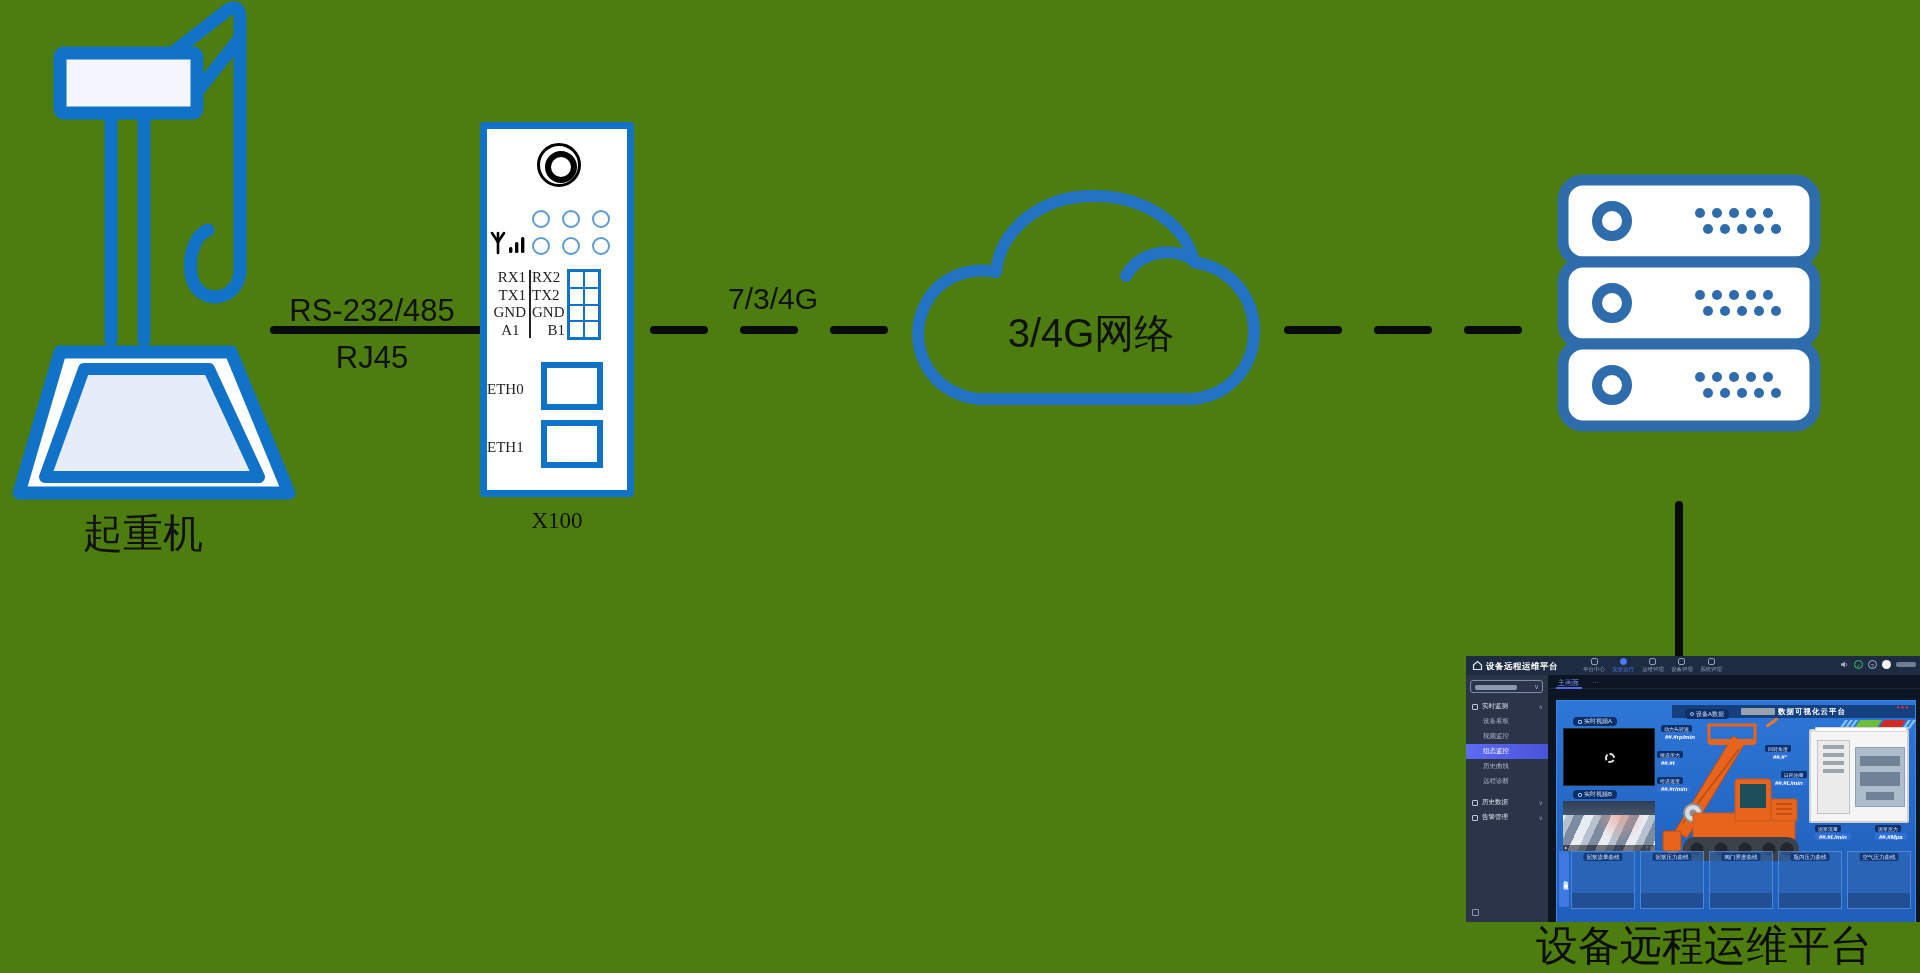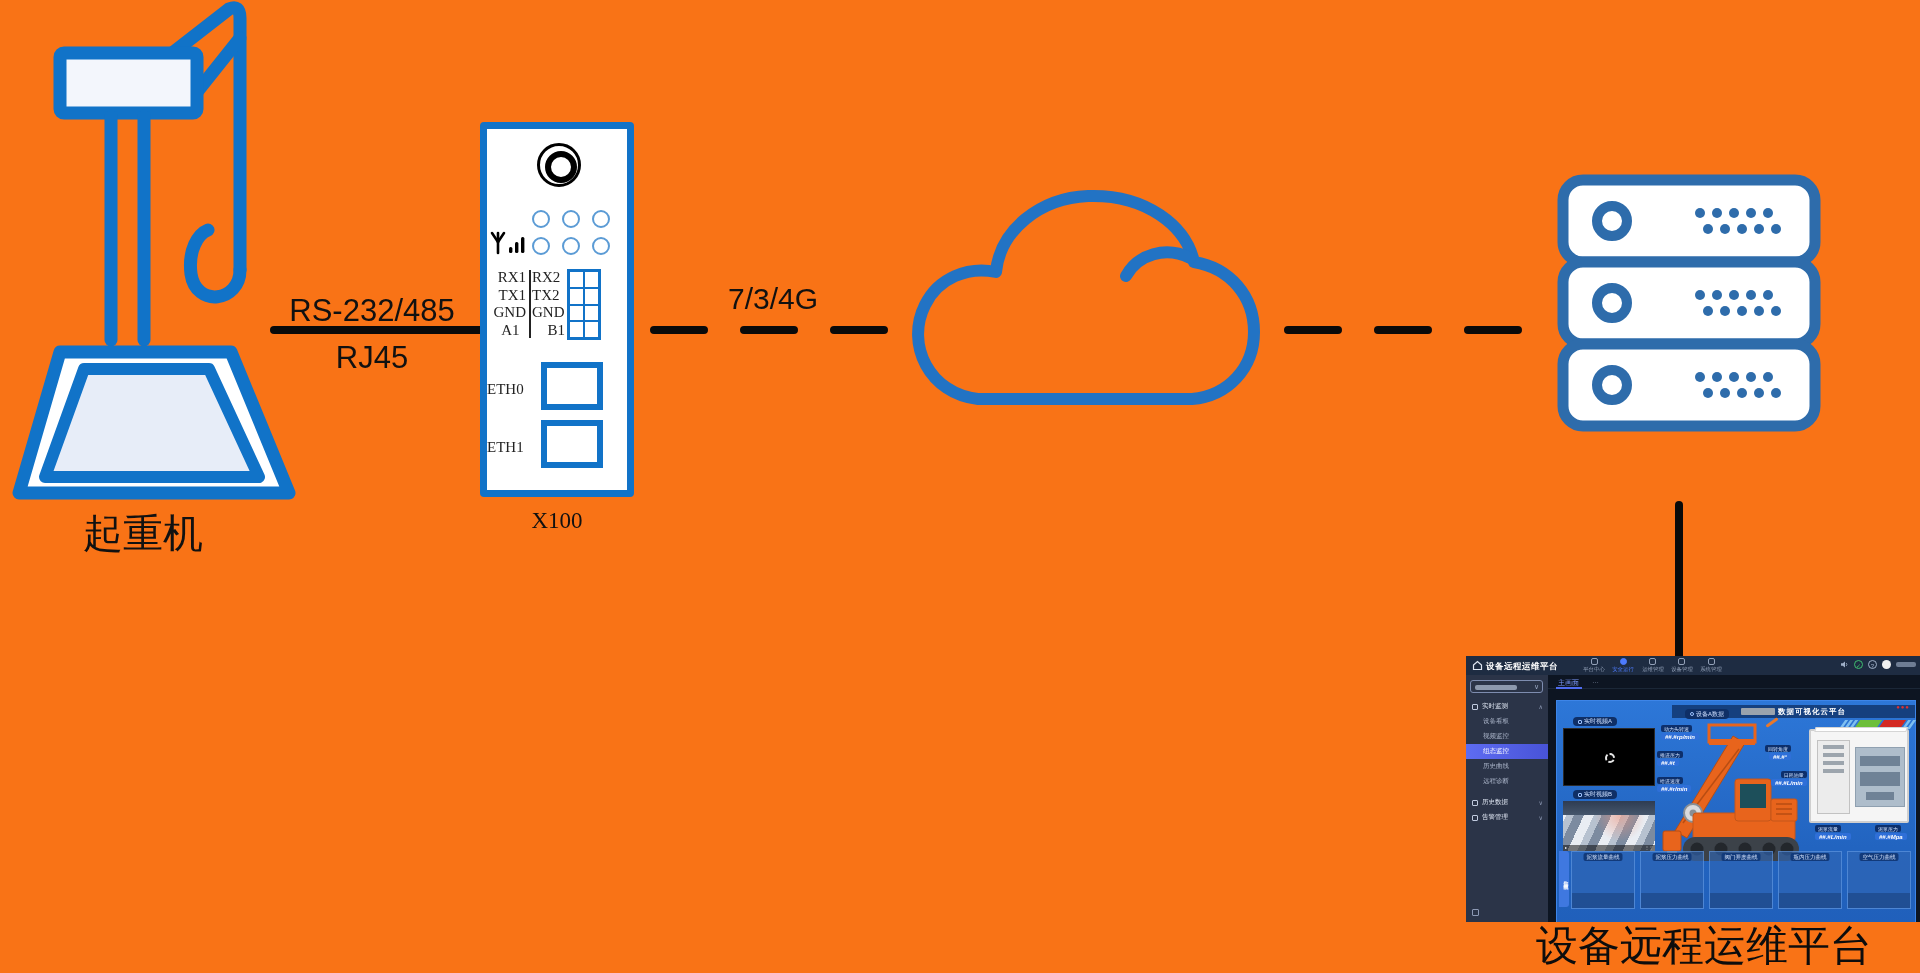--- a/index.html
+++ b/index.html
@@ -1,18 +1,18 @@
 <!DOCTYPE html>
 <html><head>
 <meta charset="utf-8">
 <style>
   * { margin:0; padding:0; box-sizing:border-box; }
   html,body { width:1920px; height:973px; background:#fff; overflow:hidden;
               font-family:"Liberation Sans", sans-serif; }
-  .stage { position:relative; width:1920px; height:973px; background:#f97316;padding-left:28px; }
+  .stage { position:relative; width:1920px; height:973px; background:#4d7c0f;padding-left:28px; }
   svg.art { position:absolute; left:0; top:0; }
 
   
   .lbl { position:absolute; text-align:center; color:#111; }
   .lbl.serif { font-family:"Liberation Serif", serif; }
   .crane-label  { left:18px;  top:506px; width:250px; font-size:40px; }
   .x100-label   { left:480px; top:508px; width:154px; font-size:23px; }
   .server-label { left:1588px;top:450px; width:210px; font-size:40px; }
   .rs-label     { left:262px; top:293px; width:220px; font-size:31px; }
   .rj-label     { left:262px; top:340px; width:220px; font-size:31px; }
@@ -281,20 +281,21 @@
     <div class="eth-port" style="top:233px;"></div>
     <div class="eth-lbl" style="top:310px;">ETH1</div>
     <div class="eth-port" style="top:291px;"></div>
   </div>
 
   <div class="lbl serif crane-label">起重机</div>
   <div class="lbl serif x100-label">X100</div>
   <div class="lbl rs-label">RS-232/485</div>
   <div class="lbl rj-label">RJ45</div>
   <div class="lbl cell-label">7/3/4G</div>
+  <div class="lbl cloud-label">3/4G网络</div>
   <div class="lbl caption">设备远程运维平台</div>
 
   <div class="dash">
 
     <div class="topbar">
       <svg class="home-ic" width="11" height="11" viewBox="0 0 11 11">
         <path d="M1.5,5 L5.5,1.5 L9.5,5 L9.5,9.5 L1.5,9.5 Z" fill="none" stroke="#dfe6f2" stroke-width="1.2"></path>
       </svg>
       <div class="title">设备远程运维平台</div>
       <div class="nav">

